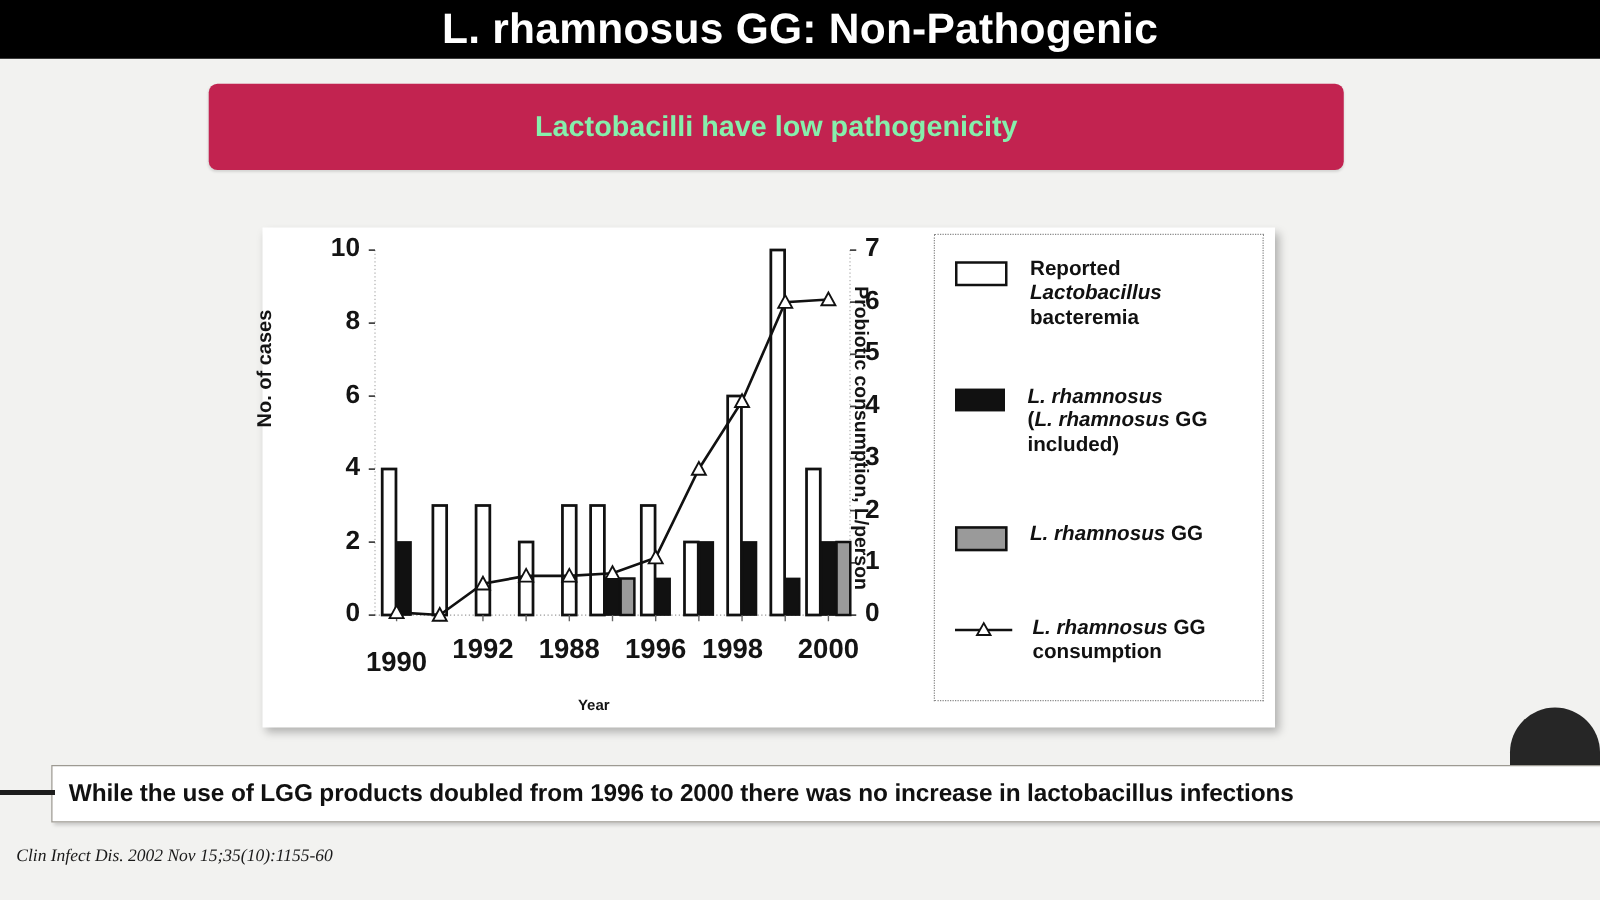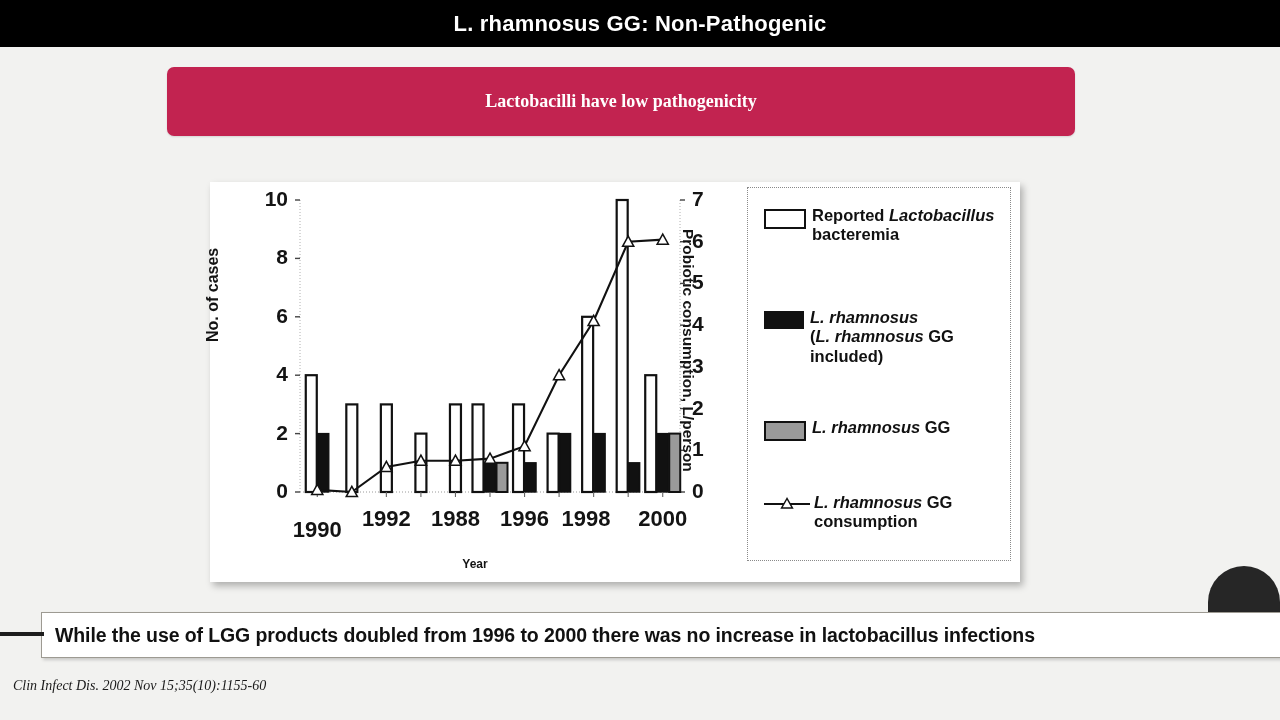--- a/index.html
+++ b/index.html
@@ -10,33 +10,33 @@
     position:relative;
   }
 
   
   #title-bar{
     position:absolute;left:0;top:0;width:1280px;height:47px;
     background:#000000;
     display:flex;align-items:center;justify-content:center;
   }
   #title-bar .title-text{
-    color:#ffffff;font-size:22px;font-weight:bold;letter-spacing:.2px;
+    color:#ffffff;font-size:34px;font-weight:bold;letter-spacing:.2px;
     white-space:nowrap;
   }
 
   
   #banner{
     position:absolute;left:167px;top:67px;width:908px;height:69px;
     background:#c22350;border-radius:7px;
     display:flex;align-items:center;justify-content:center;
     box-shadow:0 1px 2px rgba(0,0,0,.12);
   }
   #banner .banner-text{
-    color:#ffffff;font-size:18px;font-weight:bold;white-space:nowrap;font-family:Liberation Serif, serif;
+    color:#86efac;font-size:23px;font-weight:bold;white-space:nowrap;
   }
 
   
   #figure-panel{
     position:absolute;left:210px;top:182px;width:810px;height:400px;
     background:#ffffff;
     box-shadow:3px 4px 7px rgba(0,0,0,.28);
   }
 
   #plot-wrap{position:absolute;left:0;top:0;width:810px;height:400px;}
@@ -65,21 +65,21 @@
   .ylt{ text-align:right;width:34px; }
   .yrt{ text-align:left;width:22px; }
   .xt{ text-align:center;width:70px;font-size:22px; }
 
   
   #legend{
     position:absolute;left:537px;top:5px;width:262px;height:372px;
     border:1px dotted #8a8a8a;background:#ffffff;
   }
   .legend-row{
-    position:absolute;display:flex;align-items:flex-start;gap:6px;
+    position:absolute;display:flex;align-items:flex-start;gap:18px;
   }
   .swatch{flex:0 0 auto;margin-top:3px;}
   .sw-open{width:38px;height:16px;border:2px solid #111;background:#fff;}
   .sw-solid{width:38px;height:16px;background:#111;border:1px solid #111;}
   .sw-gray{width:38px;height:16px;background:#9a9a9a;border:2px solid #111;}
   .sw-line{width:44px;height:16px;position:relative;}
   .legend-text{
     font-size:16.5px;font-weight:bold;color:#111;line-height:1.18;
   }
   .legend-text em{font-style:italic;}

